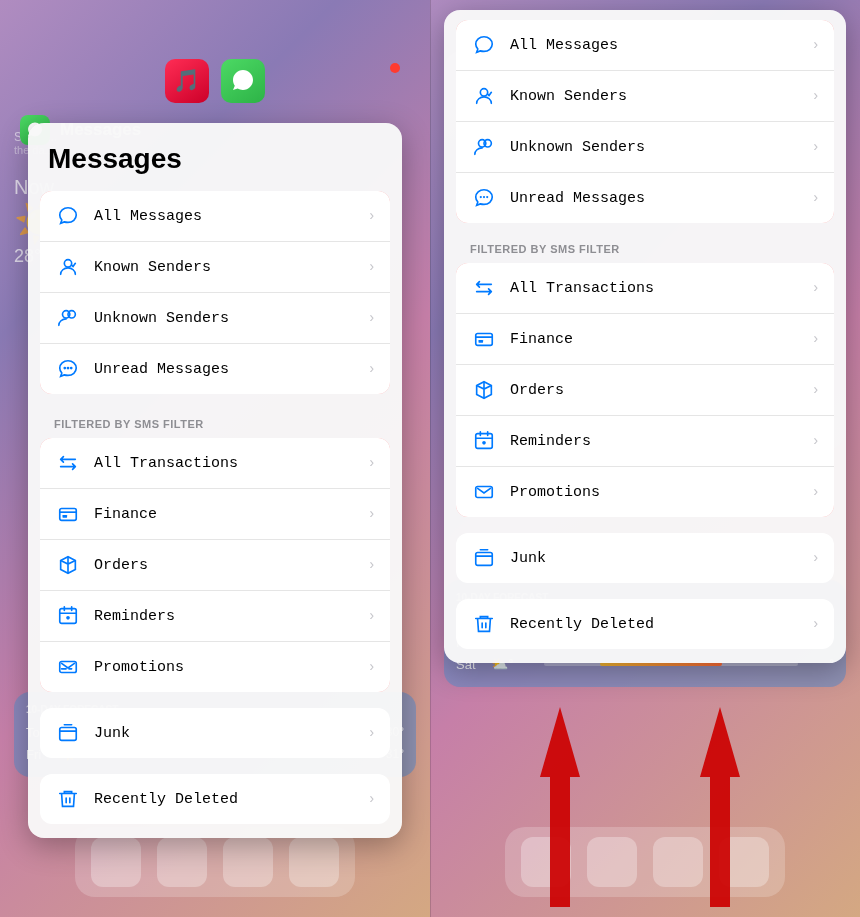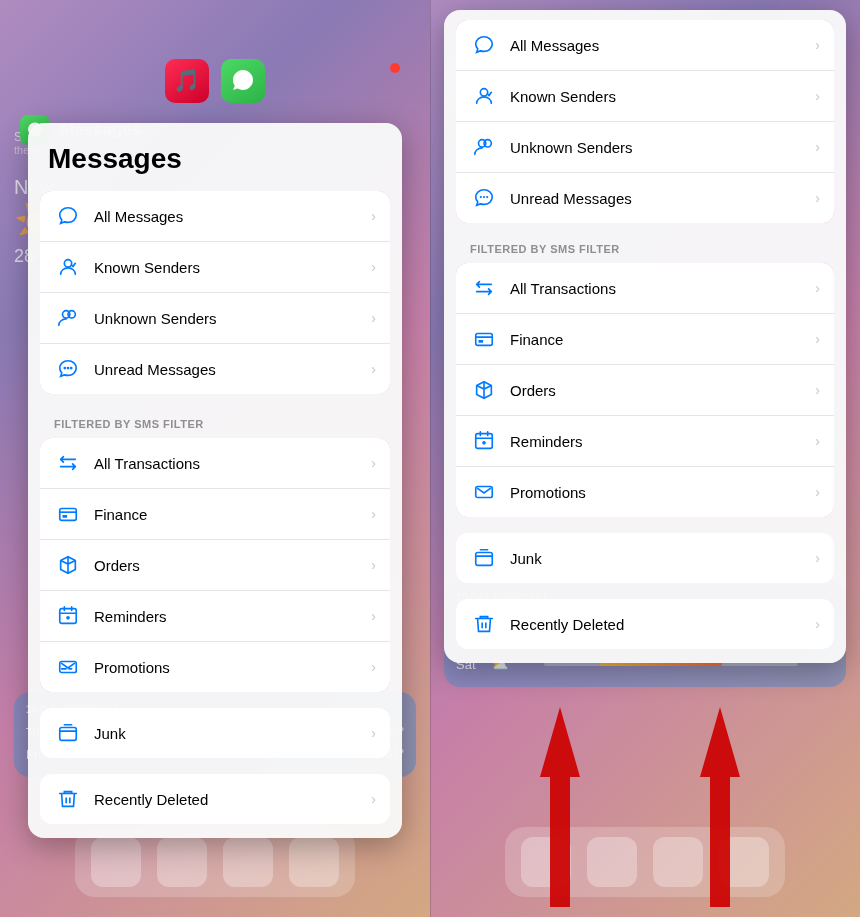--- a/index.html
+++ b/index.html
@@ -93,20 +93,21 @@
       font-weight: 700;
       color: #000;
       padding: 20px 20px 12px;
     }
 
     .menu-section {
       background: #fca5a5;
       border-radius: 12px;
       margin: 4px 12px;
       overflow: hidden;
+      font-family: Liberation Mono, monospace;
     }
 
     .menu-item {
       display: flex;
       align-items: center;
       padding: 11px 14px;
       border-bottom: 0.5px solid rgba(0,0,0,0.1);
       cursor: pointer;
       background: white;
     }

